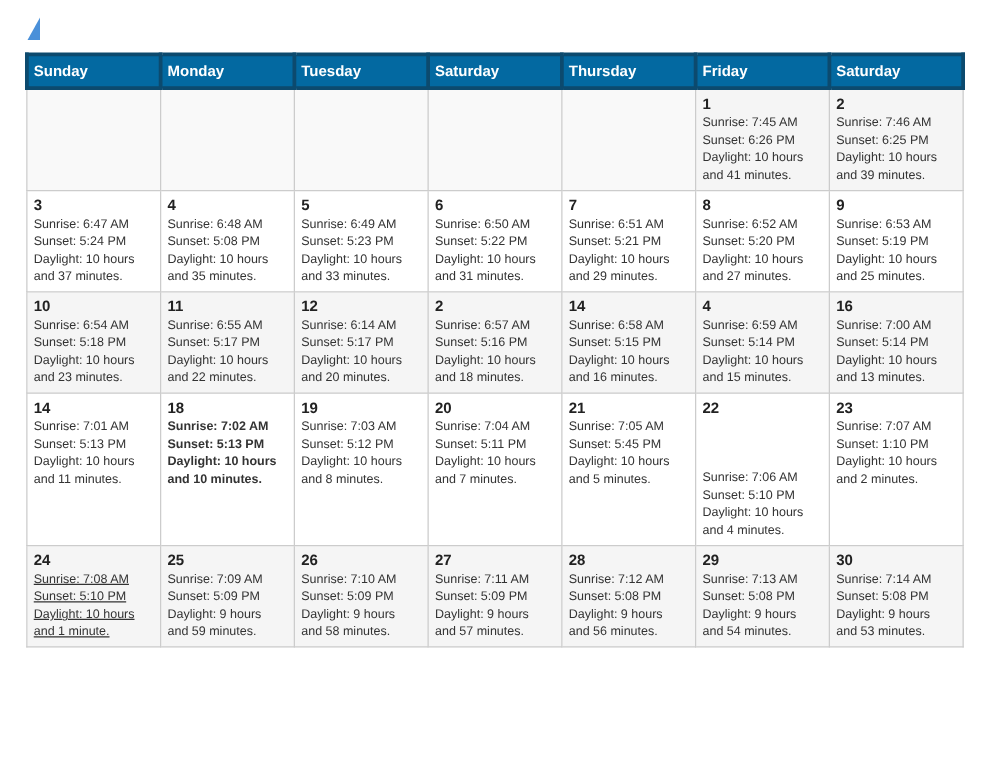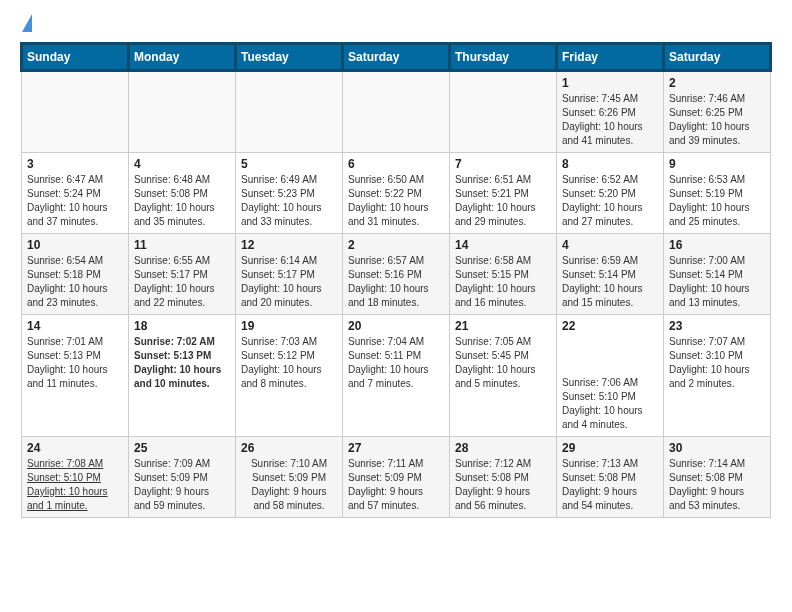--- a/index.html
+++ b/index.html
@@ -300,21 +300,21 @@
           <td>
             <span class="day-number">22</span>
             <div class="day-info" style="white-space: pre-line; margin-top: 43px;">Sunrise: 7:06 AM
 Sunset: 5:10 PM
 Daylight: 10 hours
 and 4 minutes.</div>
           </td>
           <td>
             <span class="day-number">23</span>
             <div class="day-info" style="white-space: pre-line;">Sunrise: 7:07 AM
-Sunset: 3:10 PM
+Sunset: 1:10 PM
 Daylight: 10 hours
 and 2 minutes.</div>
           </td>
         </tr>
         <tr>
           <td>
             <span class="day-number">24</span>
             <div class="day-info" style="white-space: pre-line; text-decoration: underline;">Sunrise: 7:08 AM
 Sunset: 5:10 PM
 Daylight: 10 hours
@@ -322,21 +322,21 @@
           </td>
           <td>
             <span class="day-number">25</span>
             <div class="day-info" style="white-space: pre-line;">Sunrise: 7:09 AM
 Sunset: 5:09 PM
 Daylight: 9 hours
 and 59 minutes.</div>
           </td>
           <td>
             <span class="day-number">26</span>
-            <div class="day-info" style="white-space: pre-line; text-align: center;">Sunrise: 7:10 AM
+            <div class="day-info" style="white-space: pre-line;">Sunrise: 7:10 AM
 Sunset: 5:09 PM
 Daylight: 9 hours
 and 58 minutes.</div>
           </td>
           <td>
             <span class="day-number">27</span>
             <div class="day-info" style="white-space: pre-line;">Sunrise: 7:11 AM
 Sunset: 5:09 PM
 Daylight: 9 hours
 and 57 minutes.</div>

